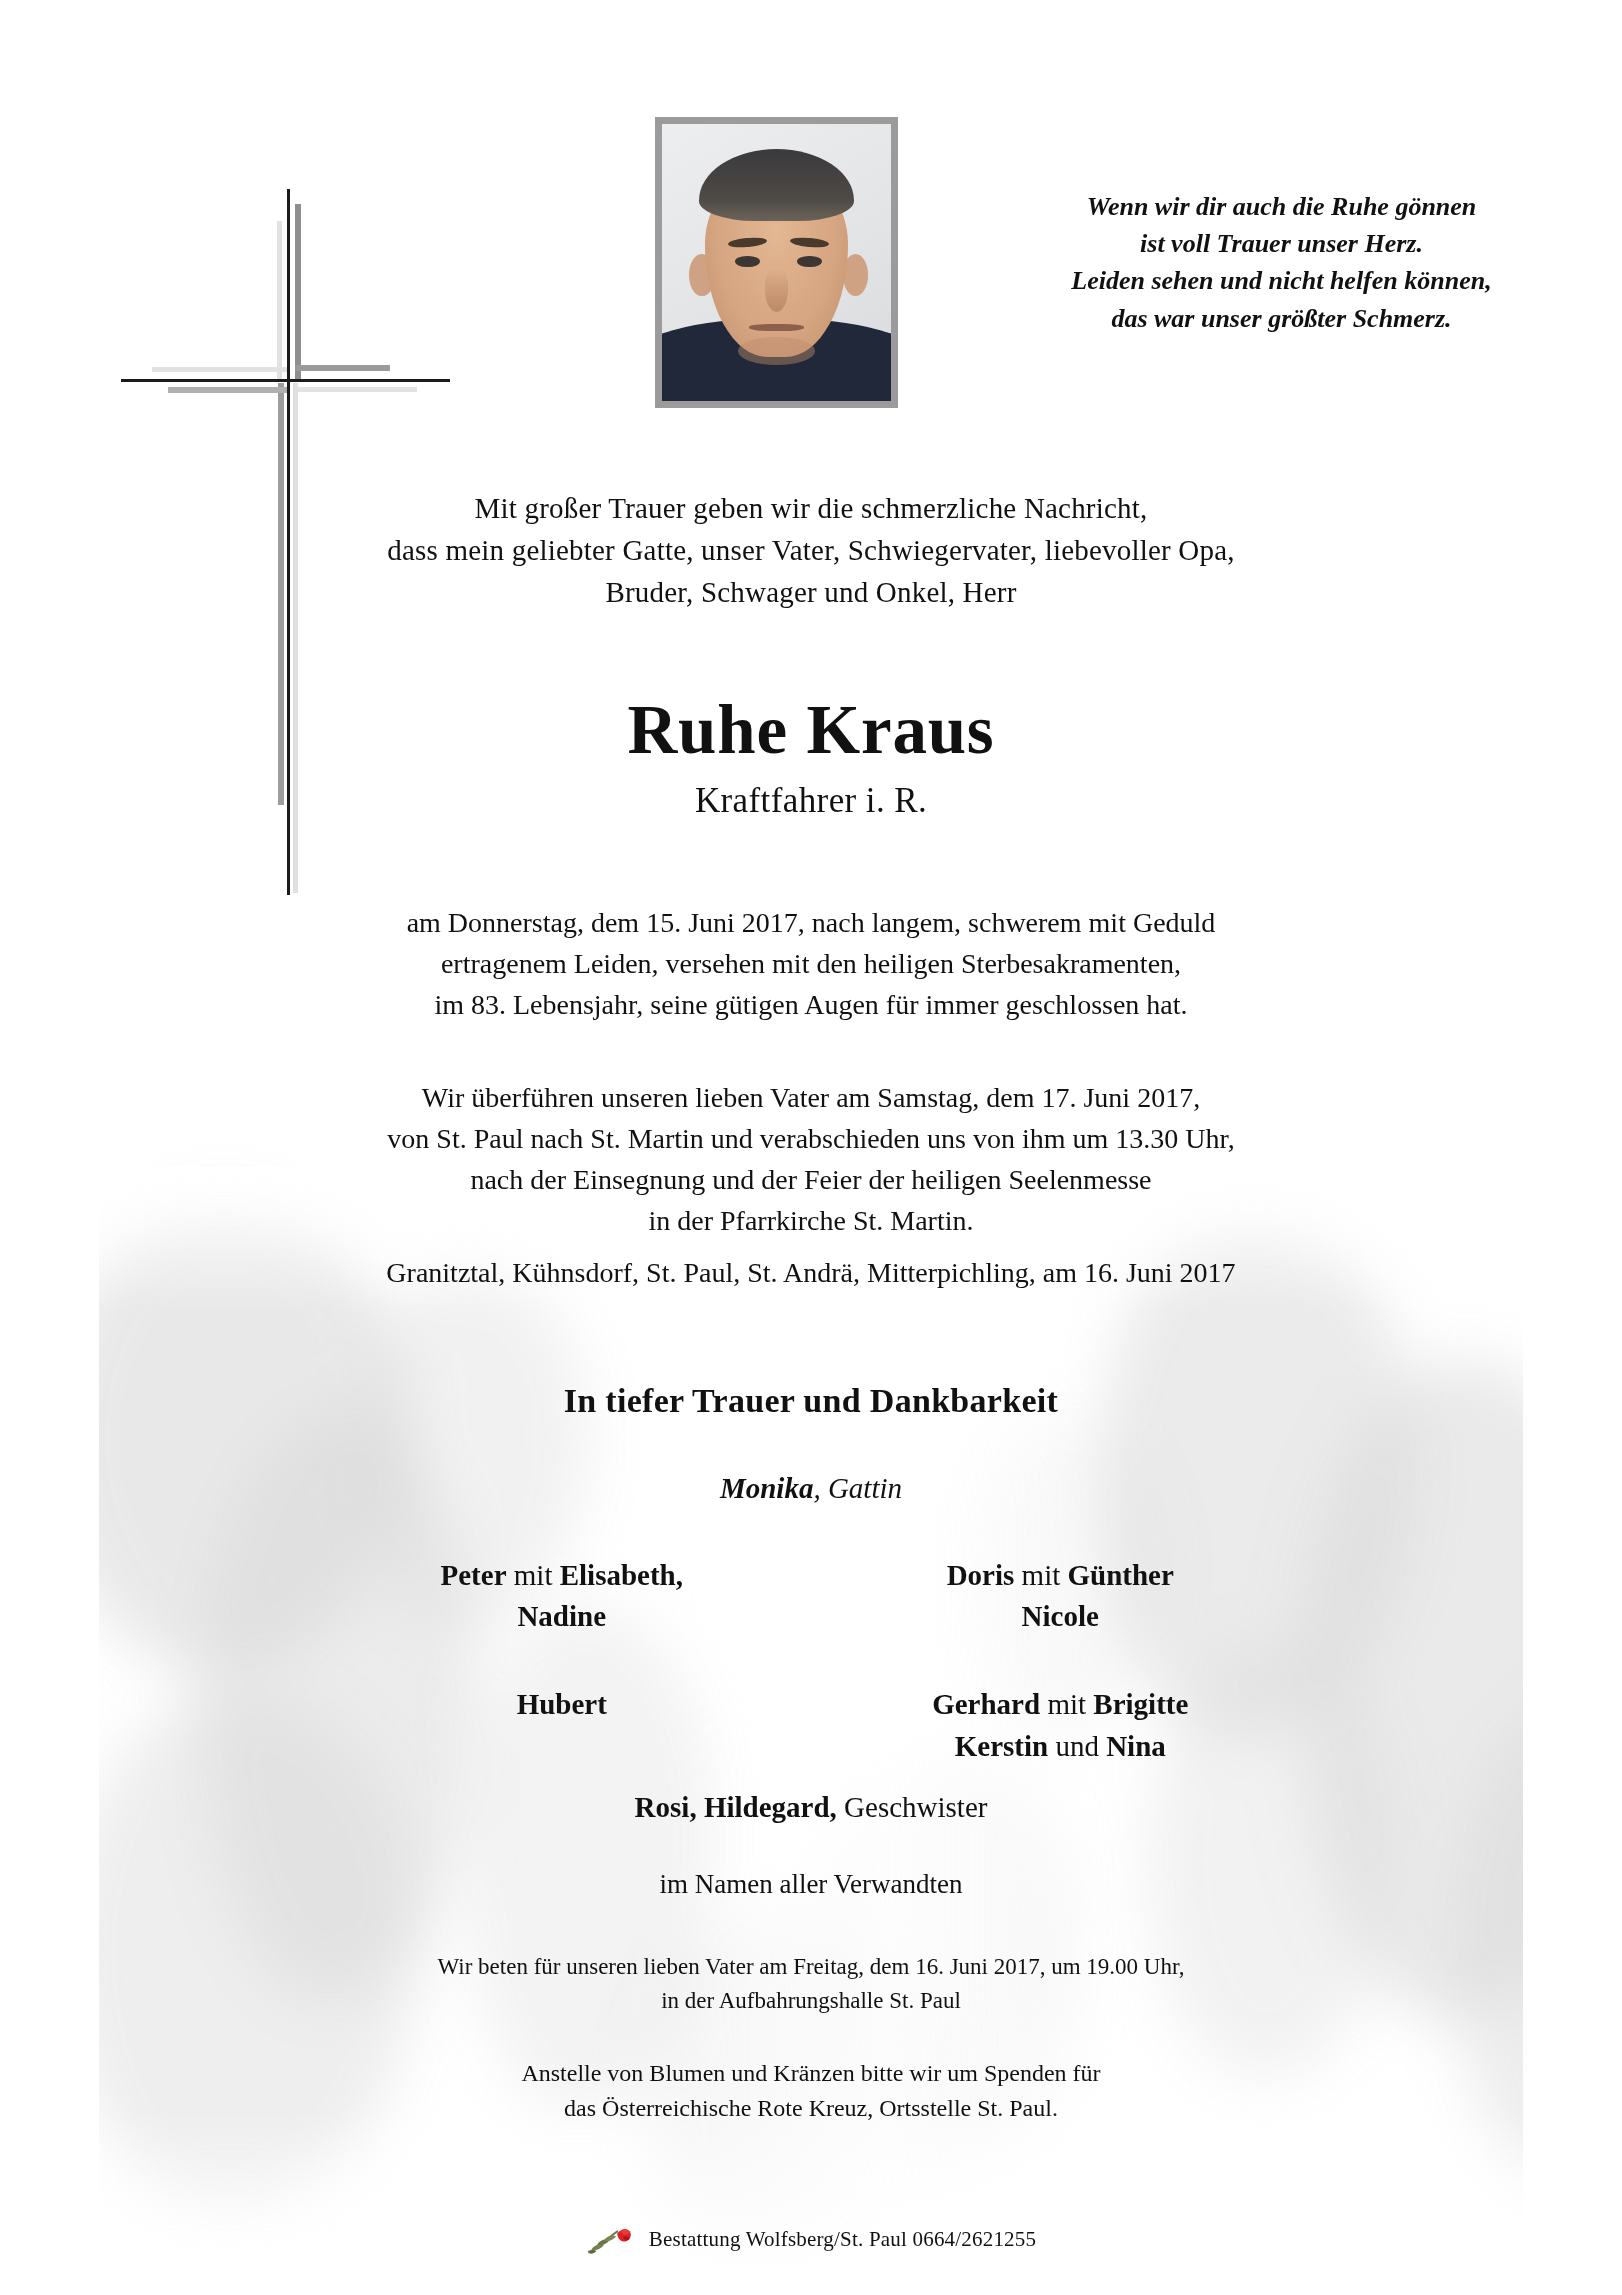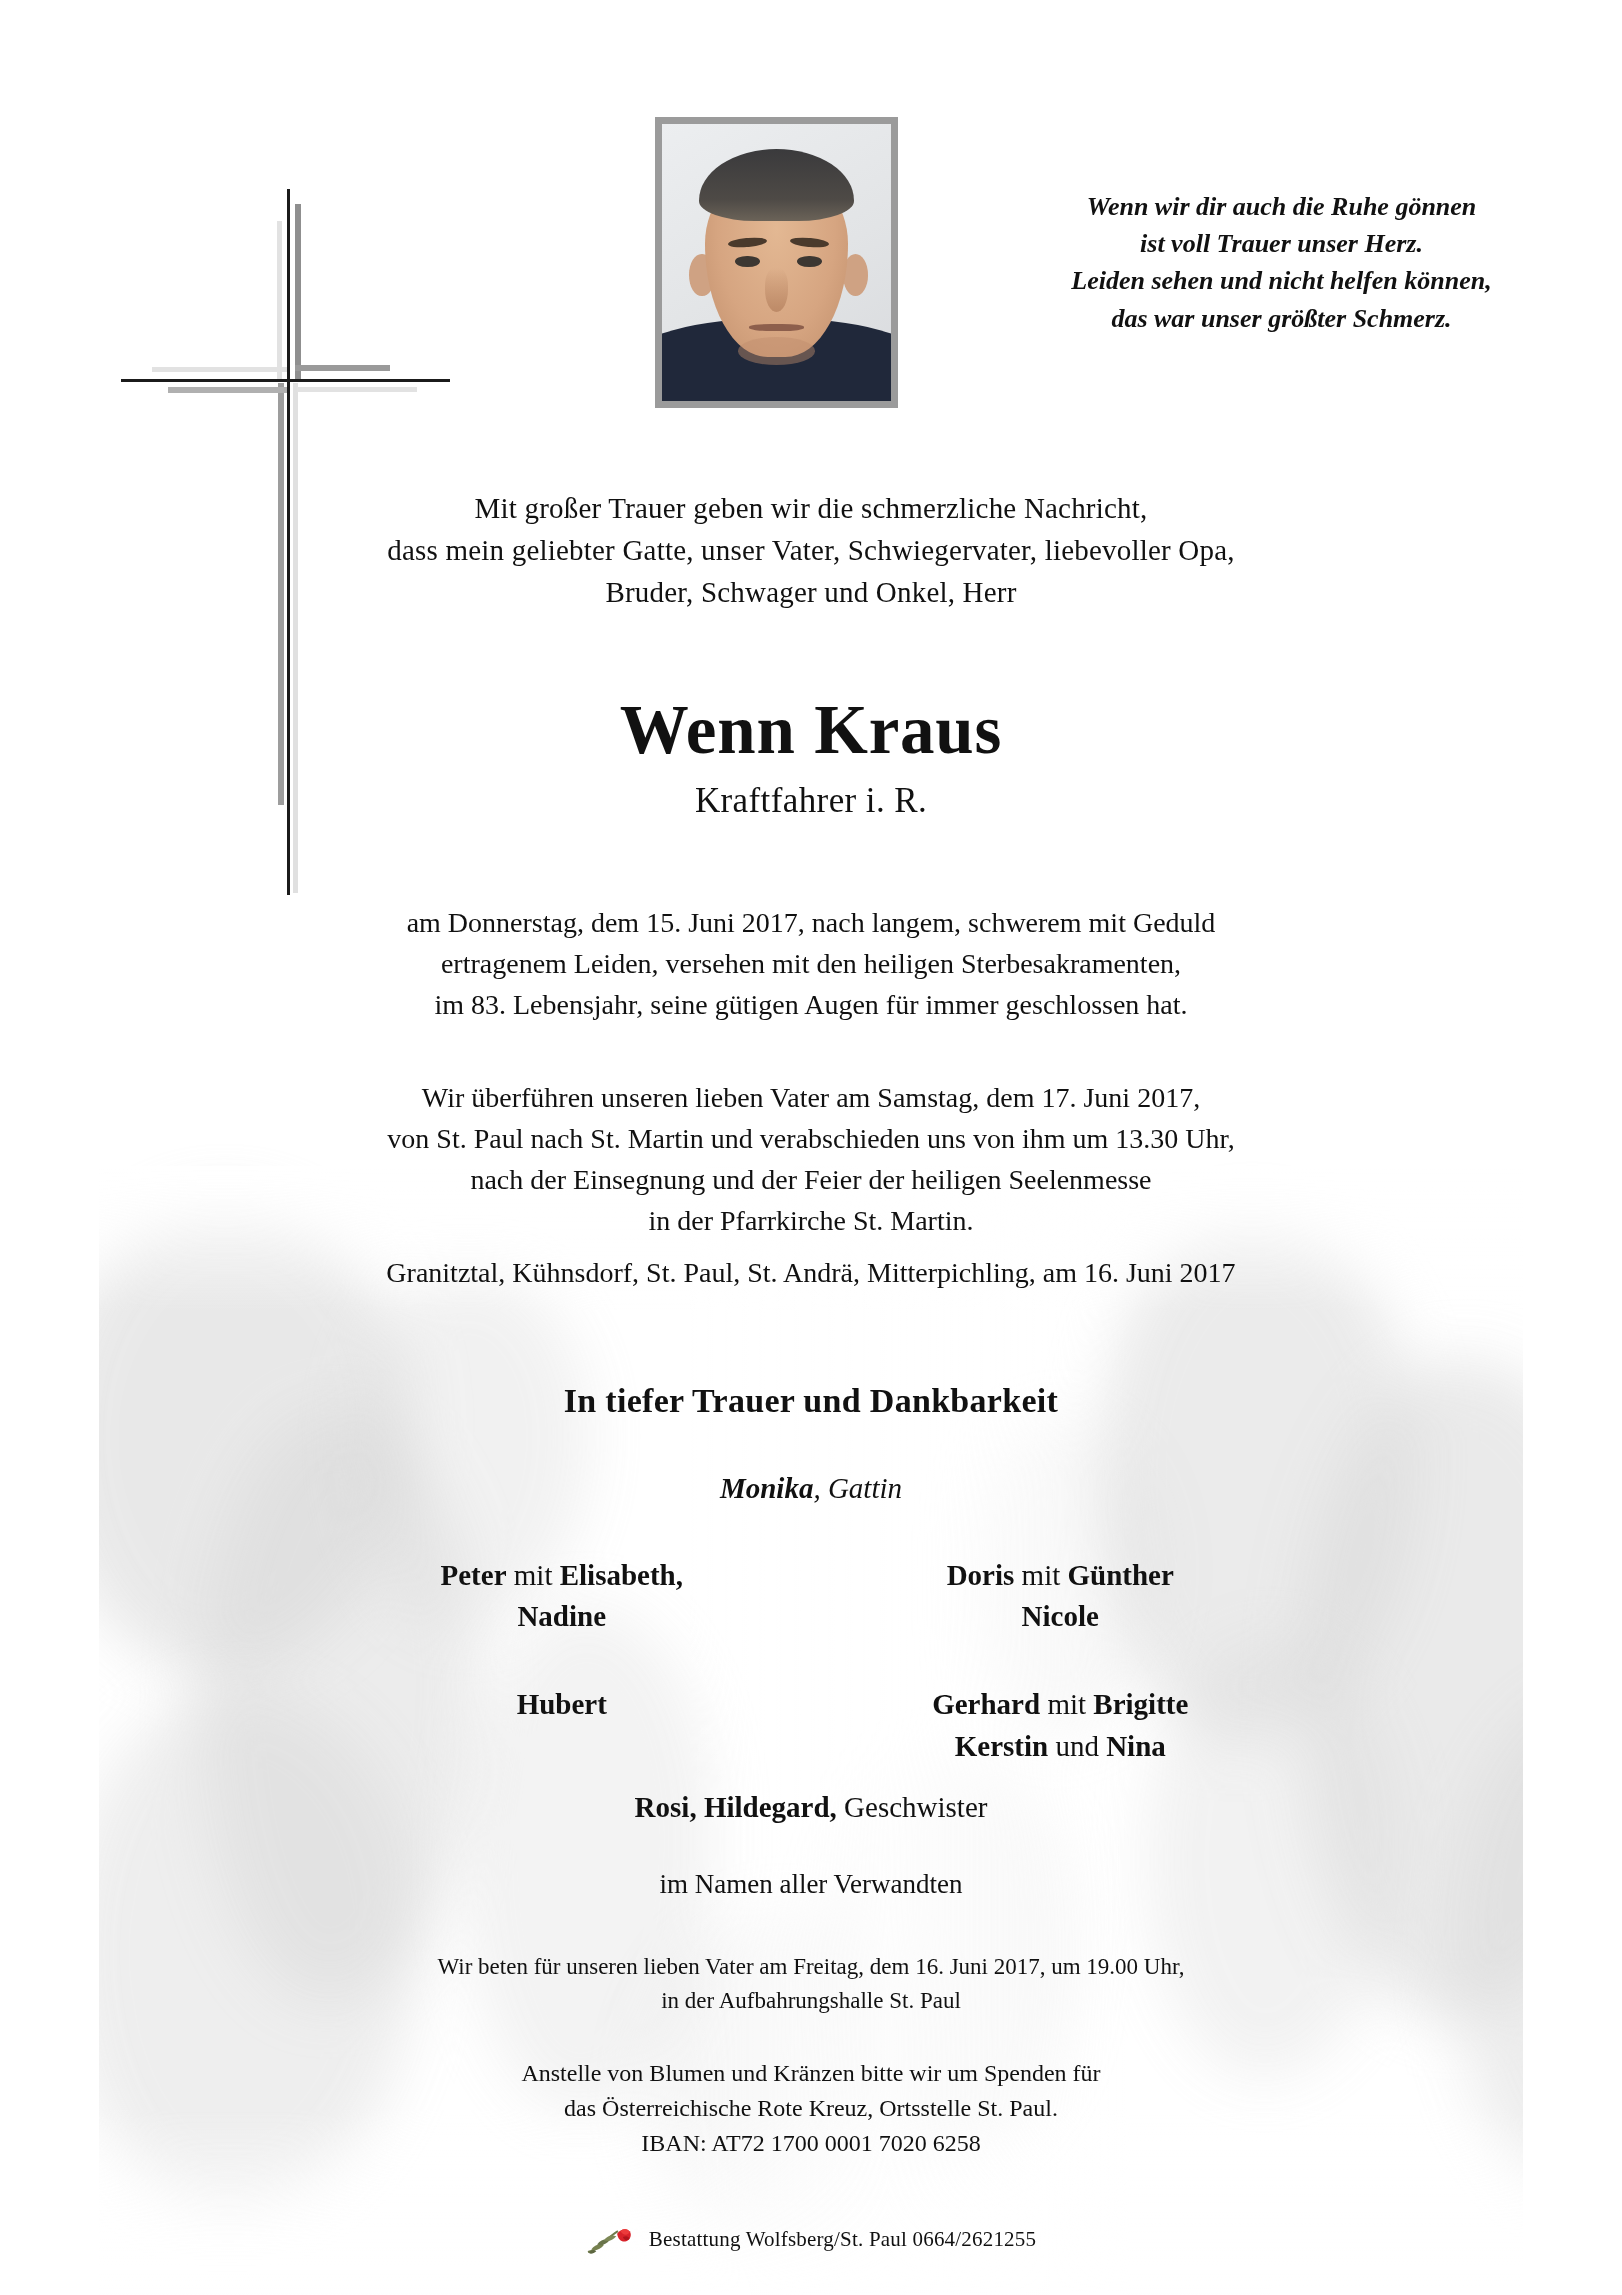--- a/index.html
+++ b/index.html
@@ -308,21 +308,21 @@
     <div>das war unser größter Schmerz.</div>
   </div>
 
   <div class="block intro">
     <div>Mit großer Trauer geben wir die schmerzliche Nachricht,</div>
     <div>dass mein geliebter Gatte, unser Vater, Schwiegervater, liebevoller Opa,</div>
     <div>Bruder, Schwager und Onkel, Herr</div>
   </div>
 
   <div class="block name">
-    <span class="given">Wenn</span><span>Kraus</span>
+    <span class="given">Ruhe</span><span>Kraus</span>
   </div>
 
   <div class="block profession">Kraftfahrer i. R.</div>
 
   <div class="block death-para">
     <div>am Donnerstag, dem 15. Juni 2017, nach langem, schwerem mit Geduld</div>
     <div>ertragenem Leiden, versehen mit den heiligen Sterbesakramenten,</div>
     <div>im 83. Lebensjahr, seine gütigen Augen für immer geschlossen hat.</div>
   </div>
 
@@ -370,21 +370,20 @@
   <div class="block relatives">im Namen aller Verwandten</div>
 
   <div class="block prayer">
     <div>Wir beten für unseren lieben Vater am Freitag, dem 16. Juni 2017, um 19.00 Uhr,</div>
     <div>in der Aufbahrungshalle St. Paul</div>
   </div>
 
   <div class="block donation">
     <div>Anstelle von Blumen und Kränzen bitte wir um Spenden für</div>
     <div>das Österreichische Rote Kreuz, Ortsstelle St. Paul.</div>
-    <div>IBAN: AT72 1700 0001 7020 6258</div>
   </div>
 
   <div class="footer">
     <svg class="rose-icon" viewBox="0 0 60 42">
       <path d="M2 36 C10 34 16 30 21 25 C26 20 31 15 38 11" stroke="#6e7a4a" stroke-width="2.4" fill="none"></path>
       <path d="M6 33 C10 27 16 26 21 28 C17 33 11 35 6 33 Z" fill="#76814f"></path>
       <path d="M13 27 C17 21 23 20 28 22 C24 27 18 29 13 27 Z" fill="#69744a"></path>
       <path d="M21 22 C25 16 31 15 36 17 C32 22 26 24 21 22 Z" fill="#7d8856"></path>
       <path d="M3 37 C6 33 10 33 12 35 C9 38 5 39 3 37 Z" fill="#5d6741"></path>
       <path d="M37 14 C41 8 48 7 52 11 C55 15 53 21 48 23 C43 25 38 21 37 14 Z" fill="#d8232a"></path>

